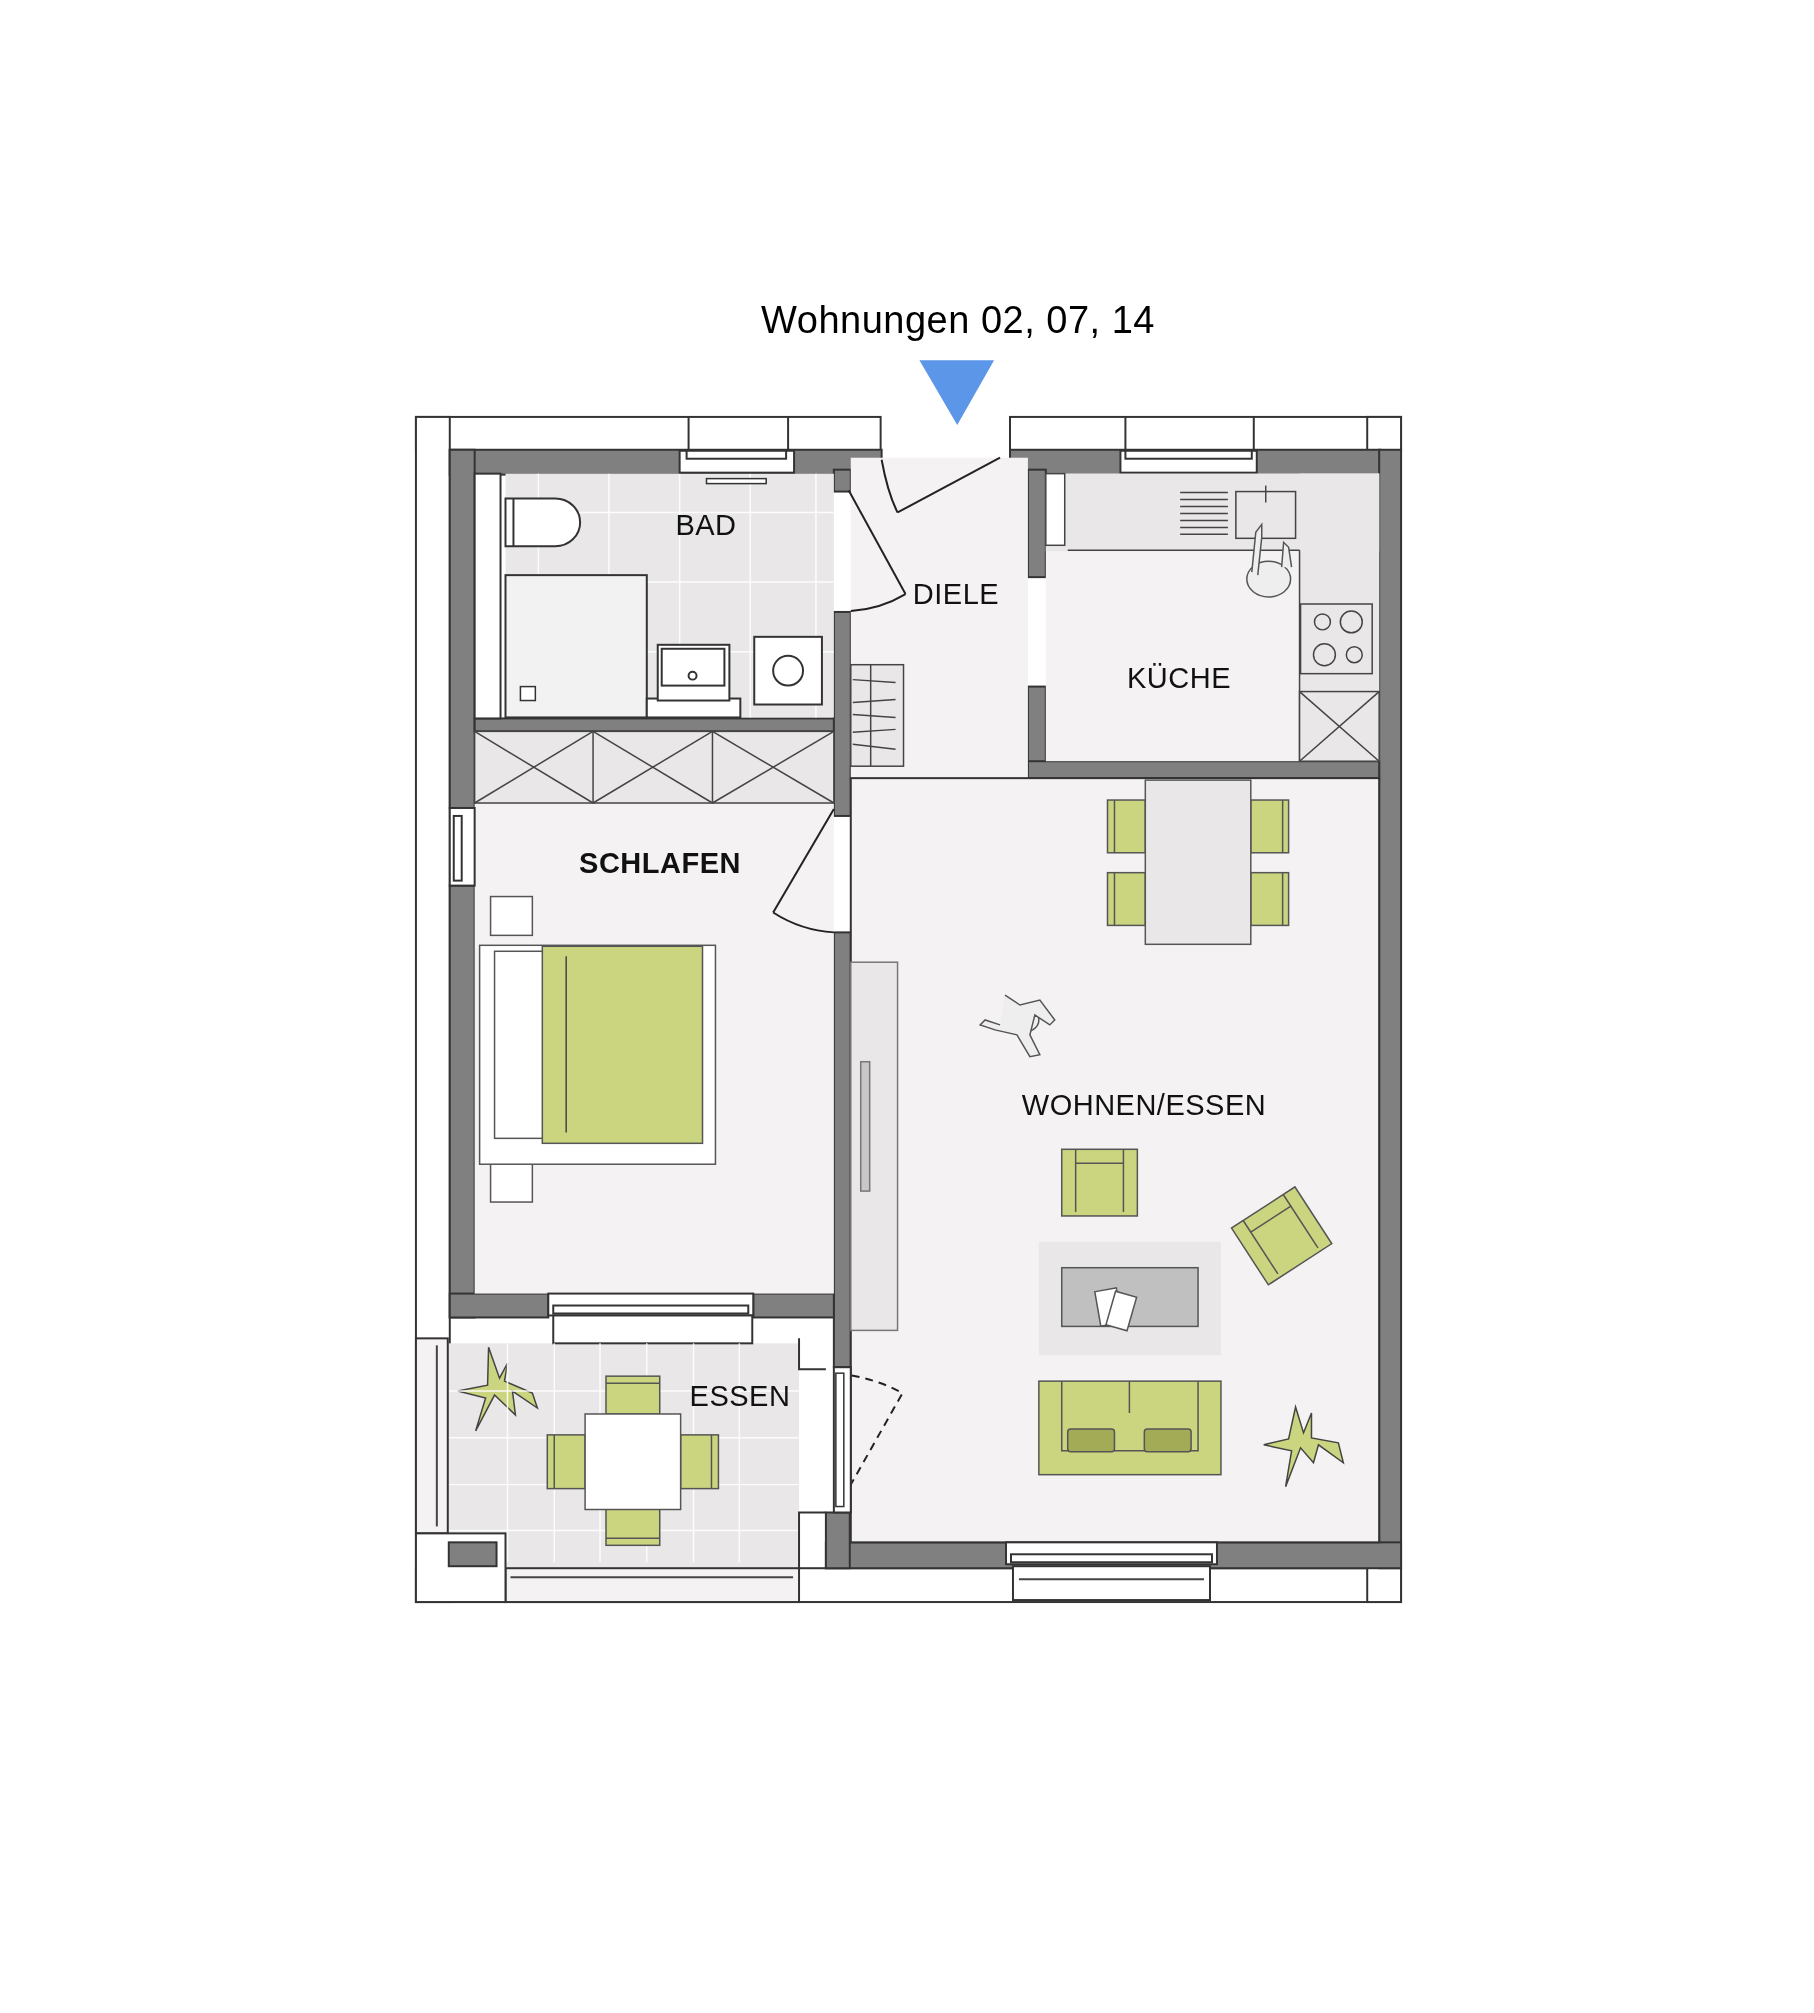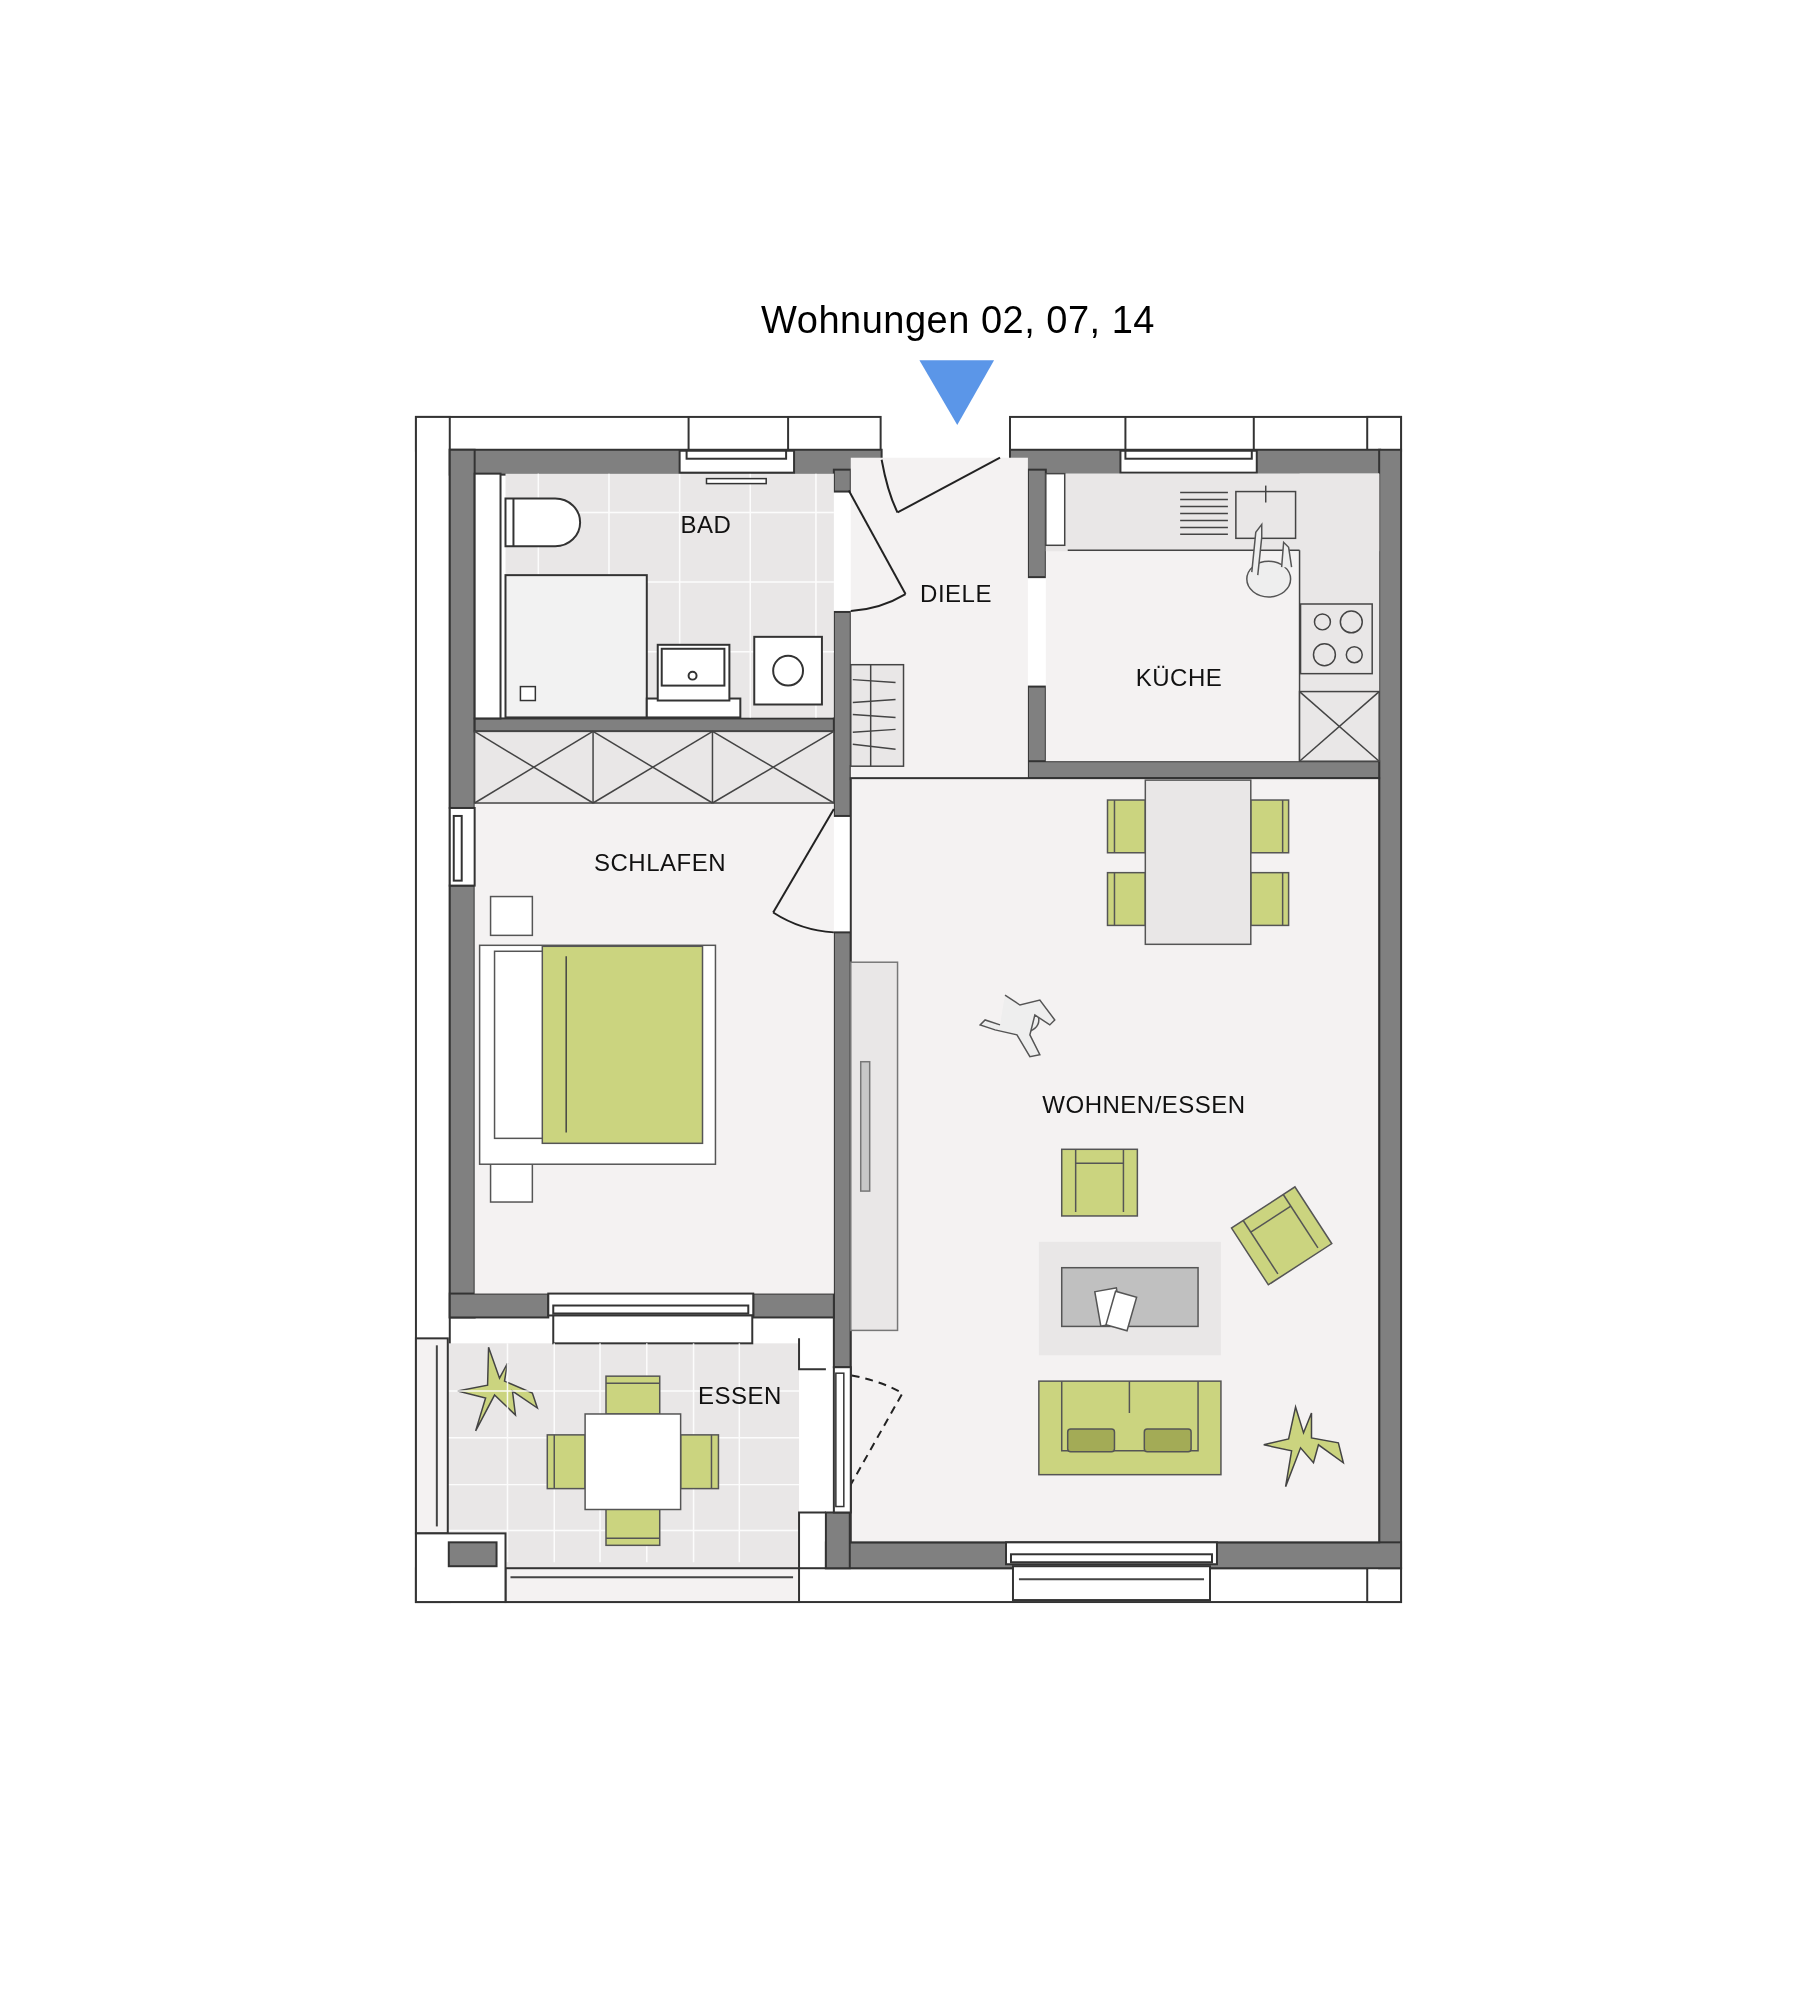--- a/index.html
+++ b/index.html
@@ -1,19 +1,19 @@
 <!DOCTYPE html>
 <html><head>
 <meta charset="utf-8">
 <style>
   html, body { margin: 0; padding: 0; background: #ffffff; }
   body { width: 1815px; height: 2014px; position: relative; overflow: hidden; font-family: "Liberation Sans", sans-serif; }
   #plan { position: absolute; left: 0; top: 0; width: 1815px; height: 2014px; }
   .title { position: absolute; left: 0; width: 1916px; top: 299px; text-align: center; font-size: 38px; color: #000; letter-spacing: 0.5px; }
-  .room-label { position: absolute; font-size: 24px; color: #111; letter-spacing: 0.5px; white-space: nowrap; transform: translate(-50%, -50%); }
+  .room-label { position: absolute; font-size: 29px; color: #111; letter-spacing: 0.5px; white-space: nowrap; transform: translate(-50%, -50%); }
 </style>
 </head>
 <body>
 
 <div class="title">Wohnungen 02, 07, 14</div>
 
 <svg id="plan" viewBox="0 0 1824 2024" xmlns="http://www.w3.org/2000/svg">
 
   <polygon points="924,362 999,362 962,427" fill="#5b96e8"></polygon>
 
@@ -281,16 +281,16 @@
     <line x1="609" y1="1546" x2="663" y2="1546"></line>
     <line x1="557" y1="1442" x2="557" y2="1496"></line>
     <line x1="715" y1="1442" x2="715" y2="1496"></line>
     <rect x="588" y="1421" width="96" height="96" fill="#ffffff"></rect>
   </g>
 </svg>
 
 <div class="room-label" style="left:706px; top:525px;">BAD</div>
 <div class="room-label" style="left:956px; top:594px;">DIELE</div>
 <div class="room-label" style="left:1179px; top:678px;">KÜCHE</div>
-<div class="room-label" style="left:660px; top:863px;">SCHLAFEN</div>
+<div class="room-label" style="left:660px; top:863px;font-weight:bold;">SCHLAFEN</div>
 <div class="room-label" style="left:1144px; top:1105px;">WOHNEN/ESSEN</div>
 <div class="room-label" style="left:740px; top:1396px;">ESSEN</div>
 
 
 </body></html>

